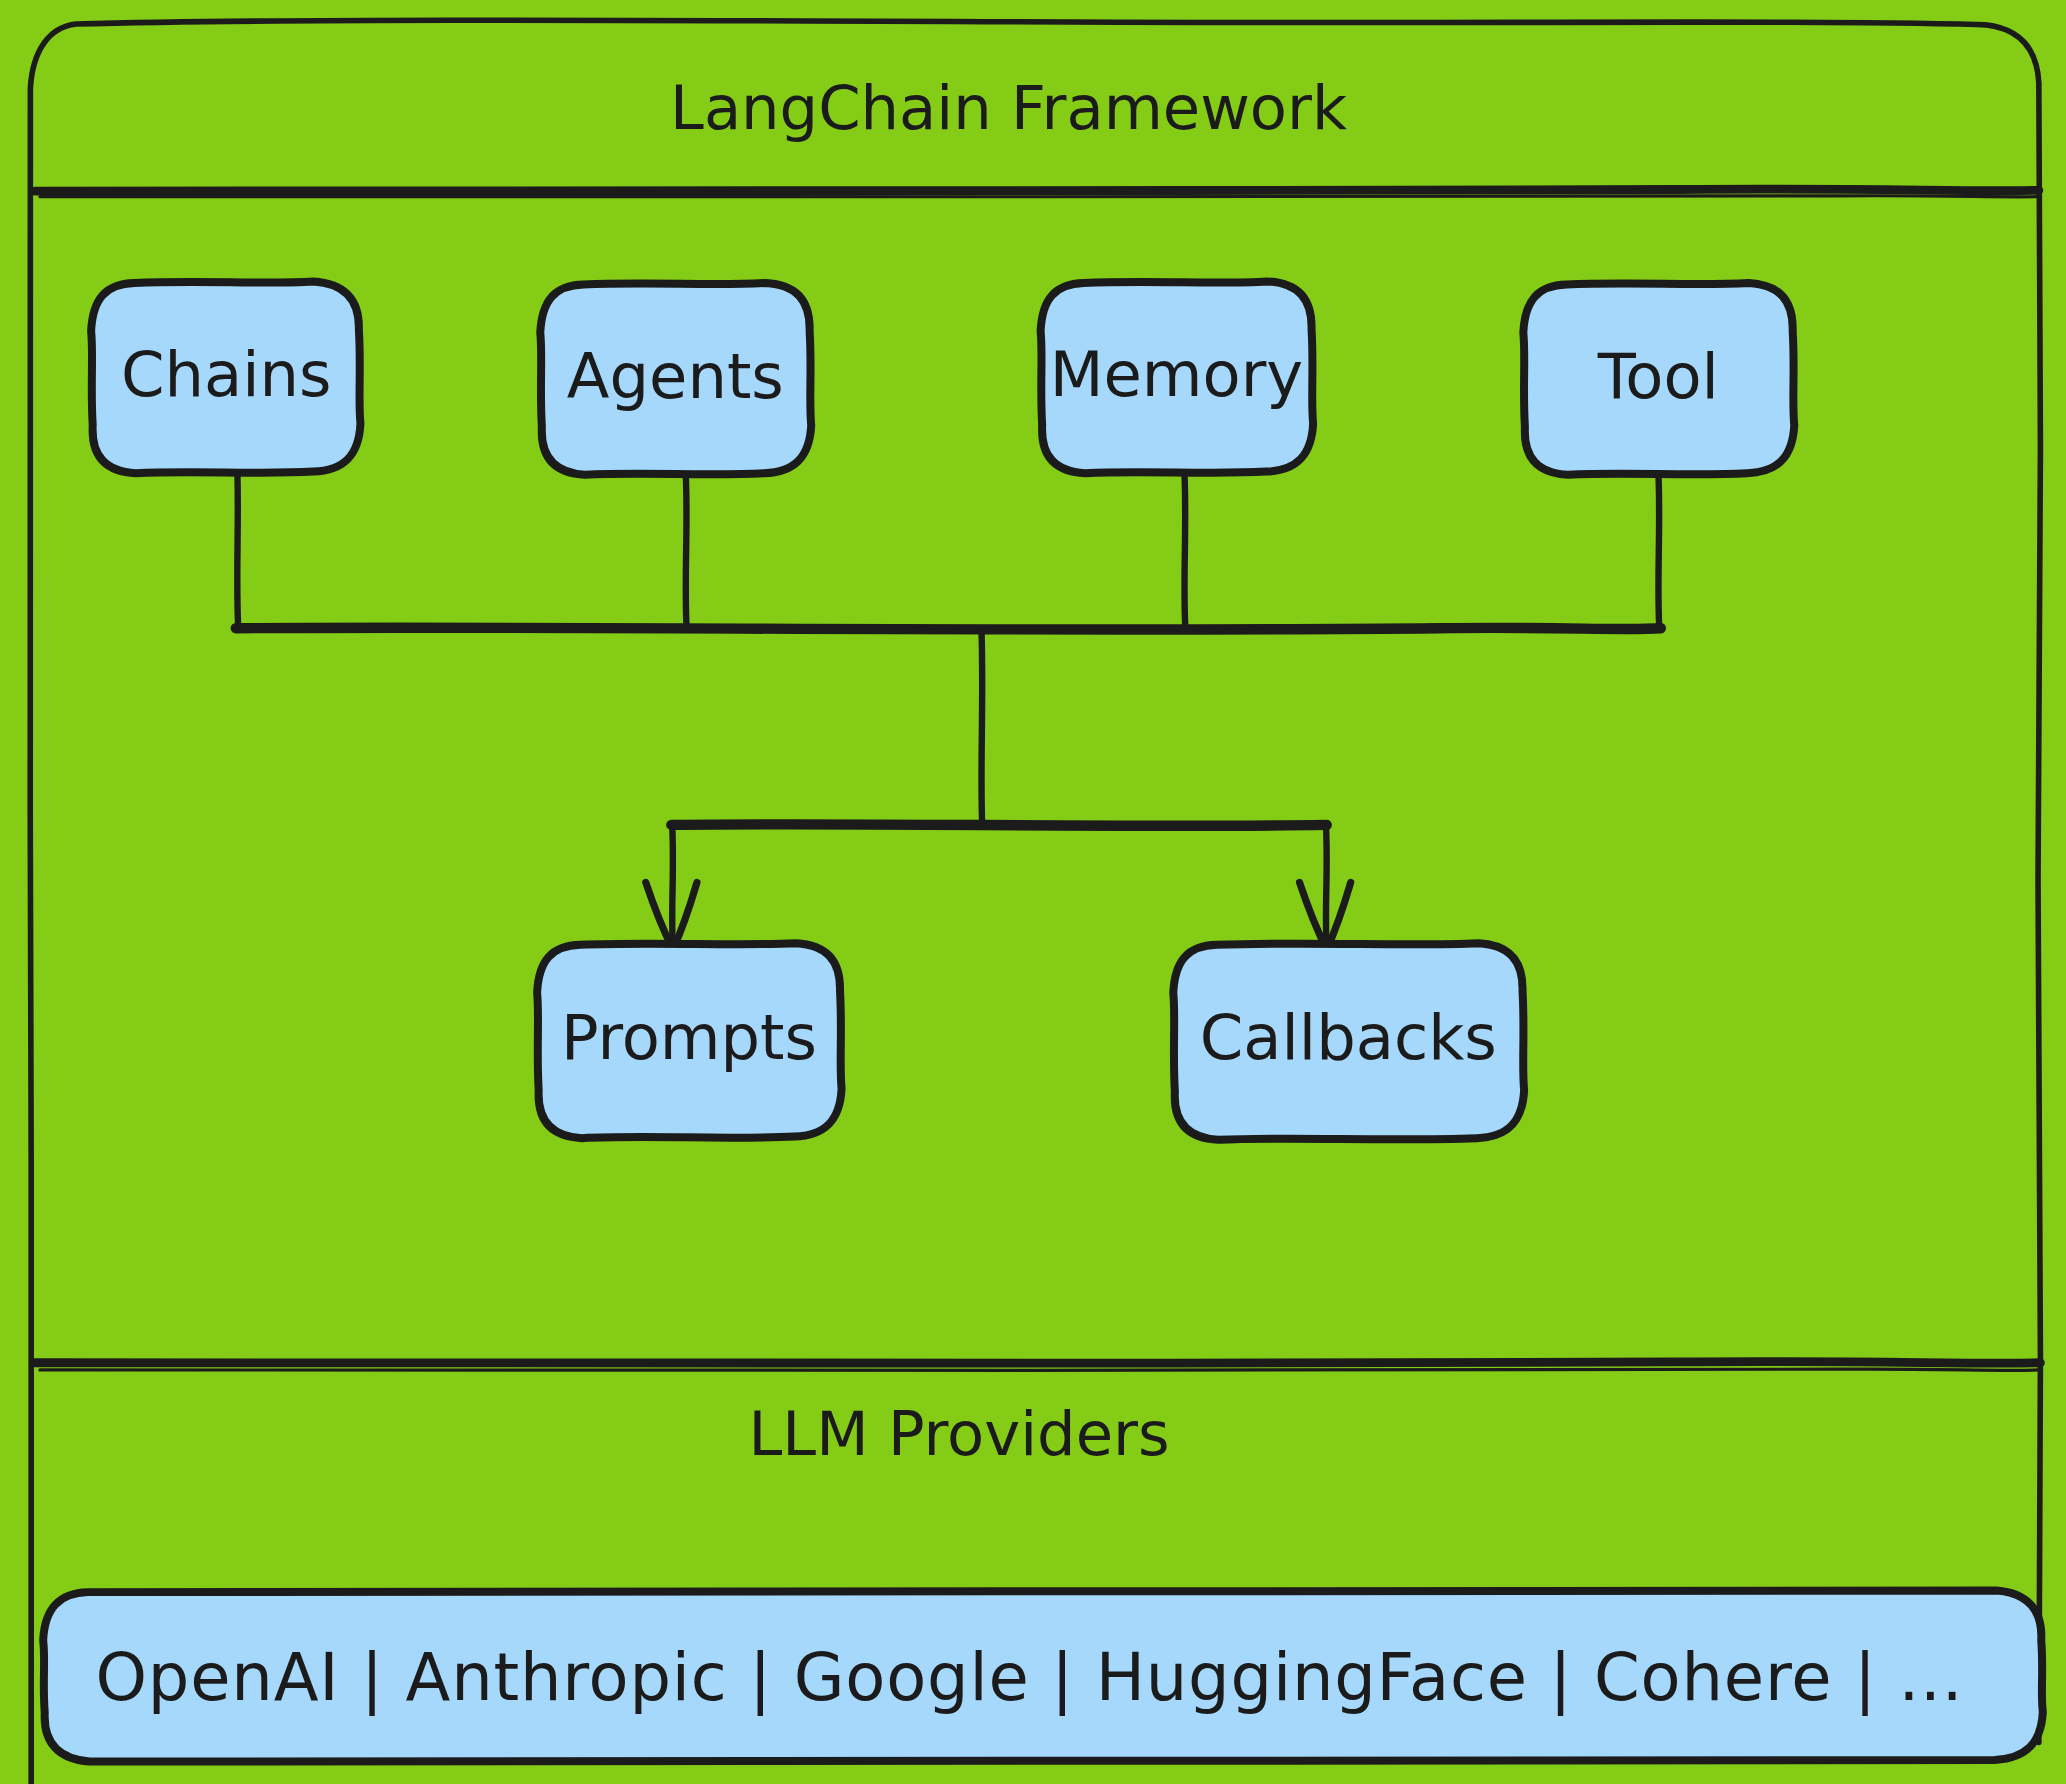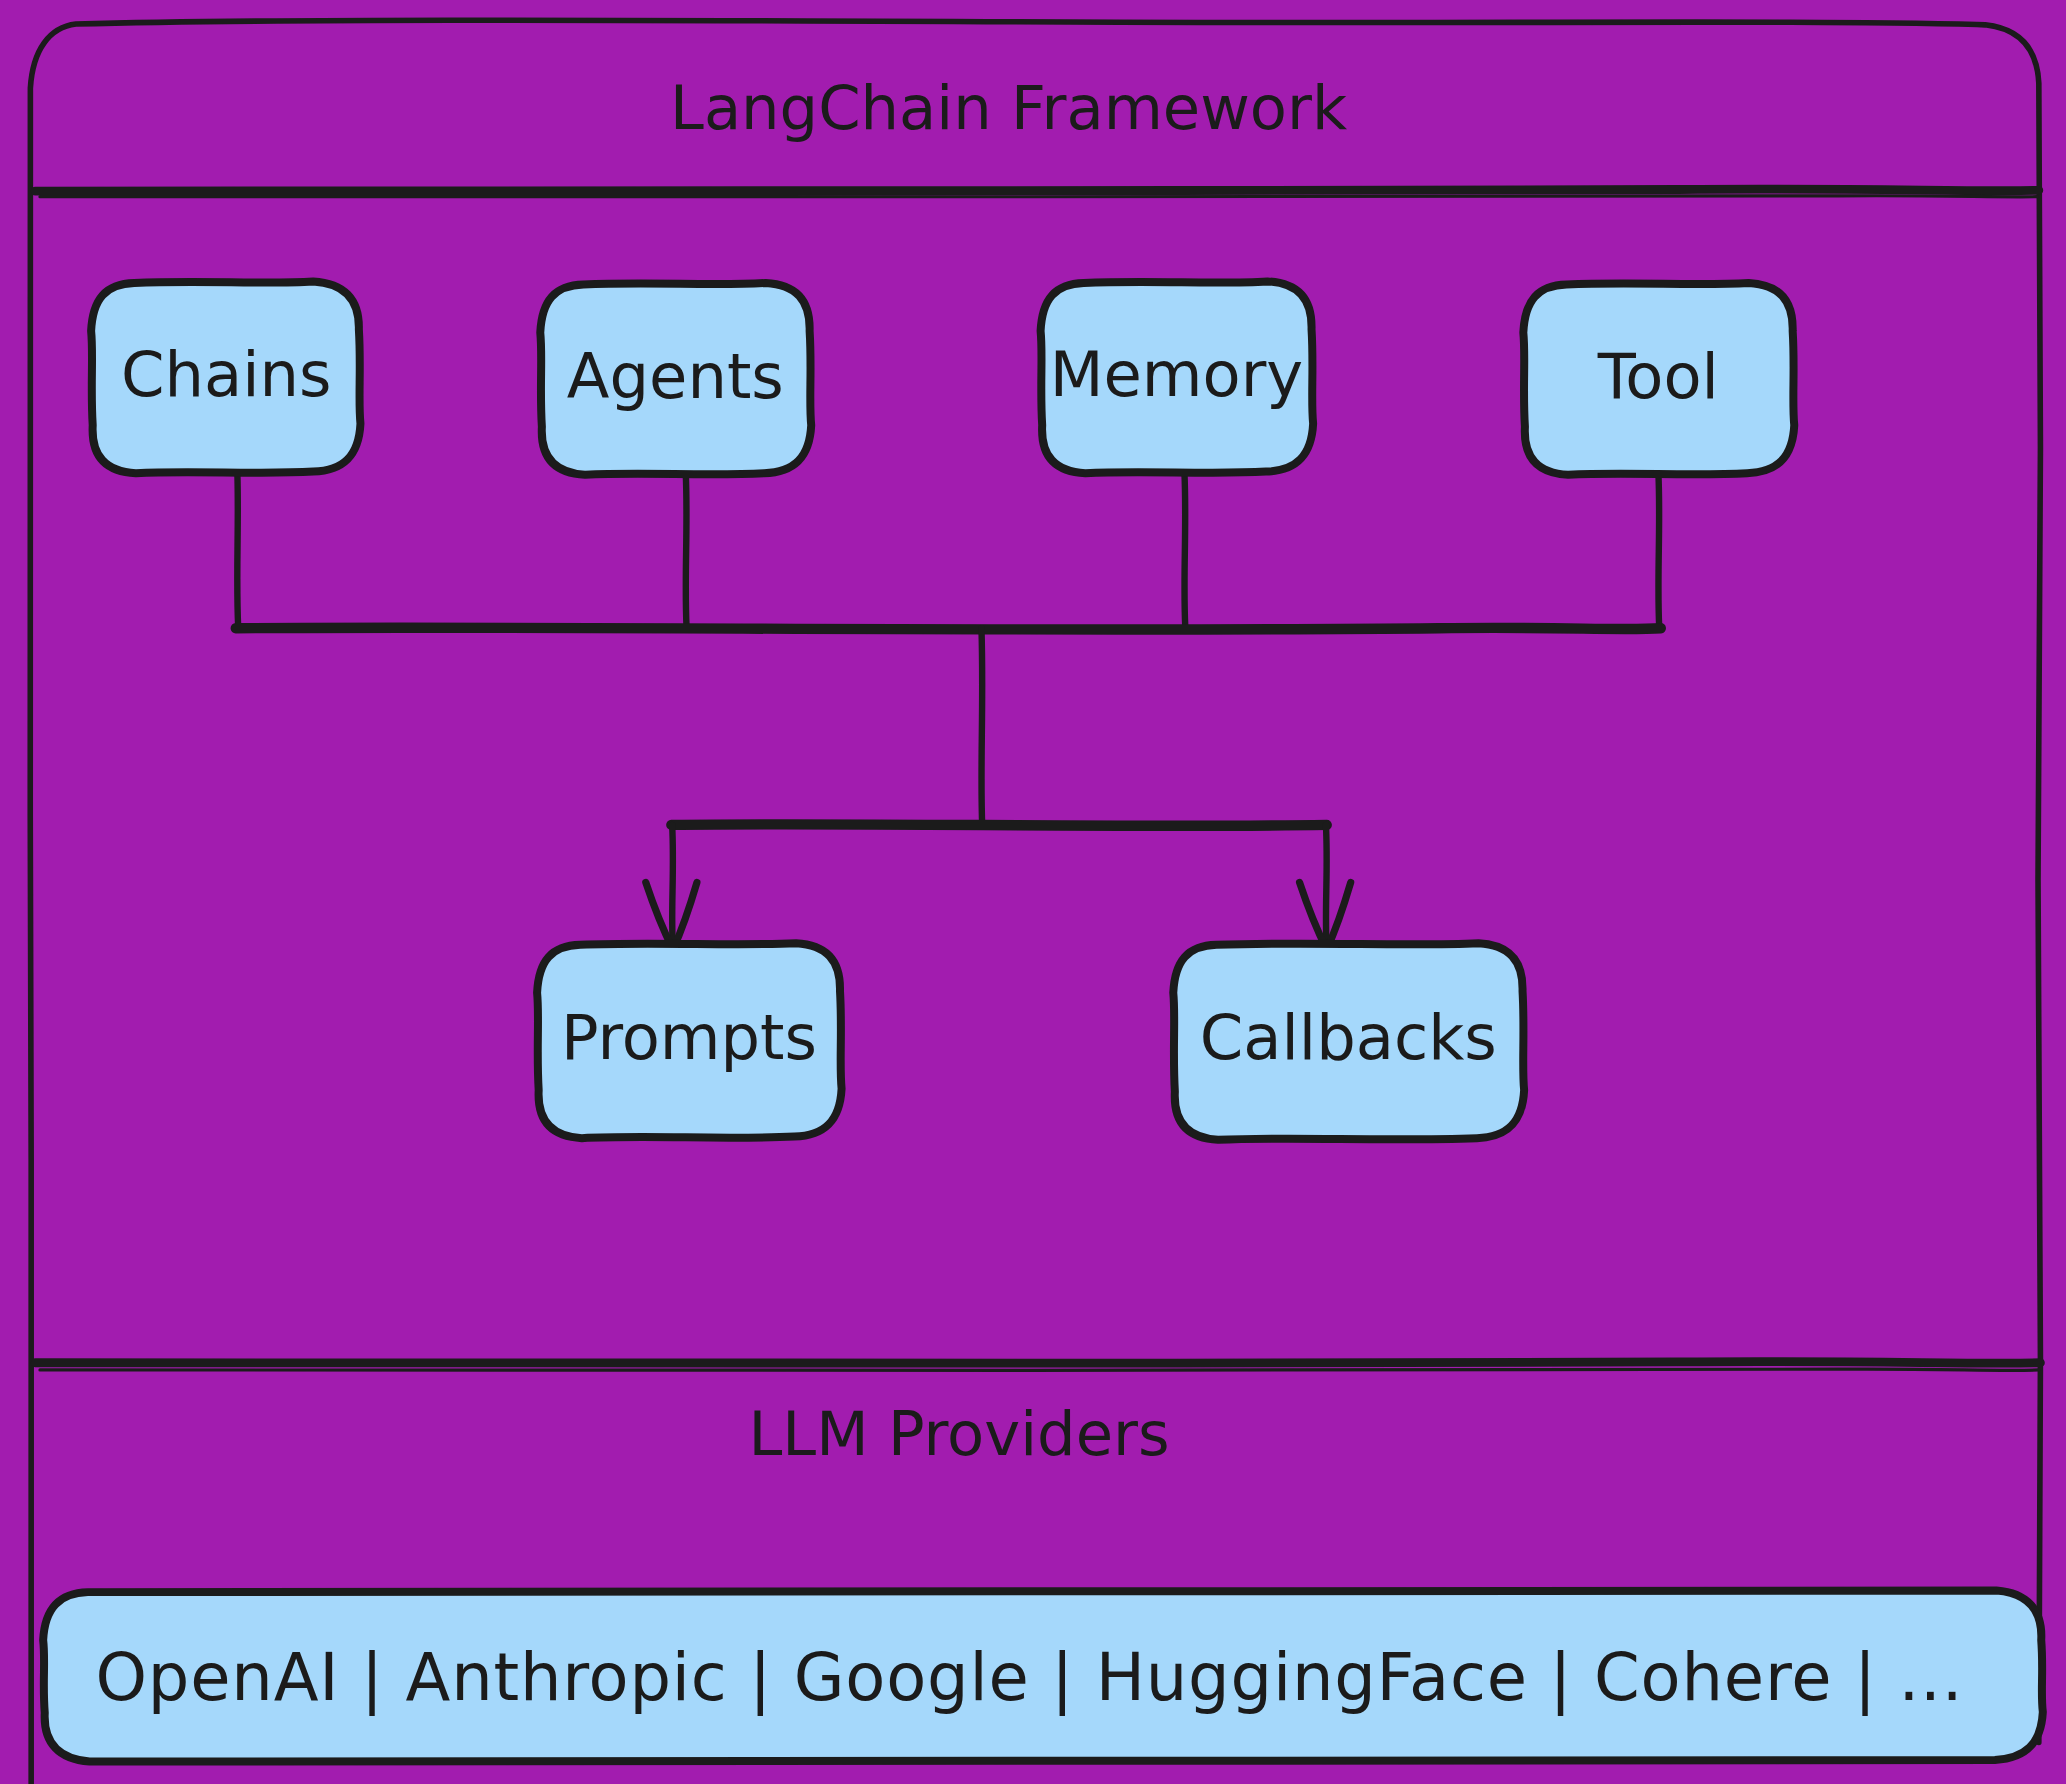--- a/index.html
+++ b/index.html
@@ -8,21 +8,21 @@
     padding: 0;
     background: #ffffff;
   }
   body {
     font-family: "DejaVu Sans", sans-serif;
   }
   #diagram-root {
     position: relative;
     width: 2066px;
     height: 1784px;
-    background: #a21caf;
+    background: #84cc16;
     overflow: hidden;
   }
   #diagram-svg {
     display: block;
     width: 2066px;
     height: 1784px;
   }
   .node-fill {
     fill: #a5d8fb;
   }

